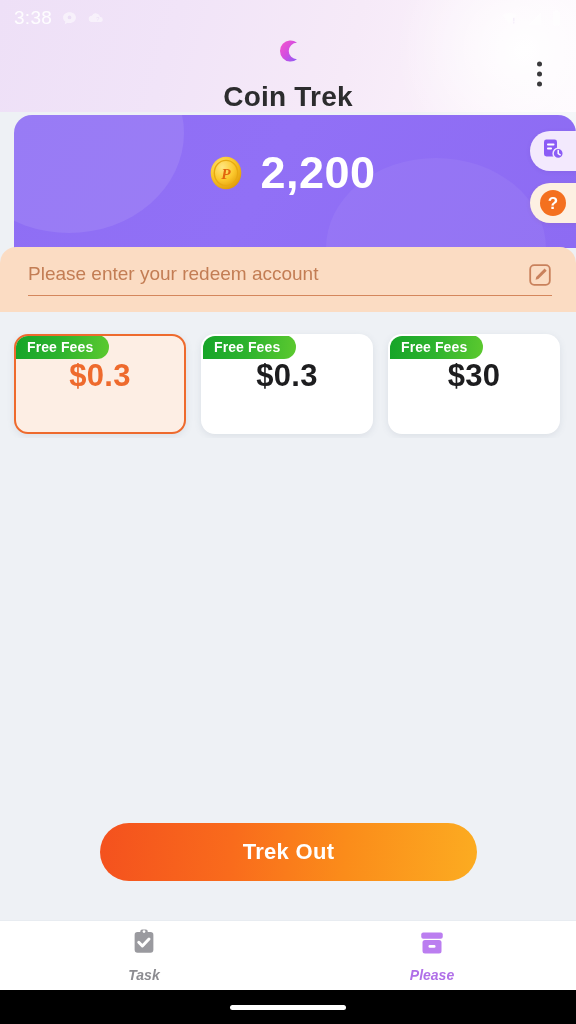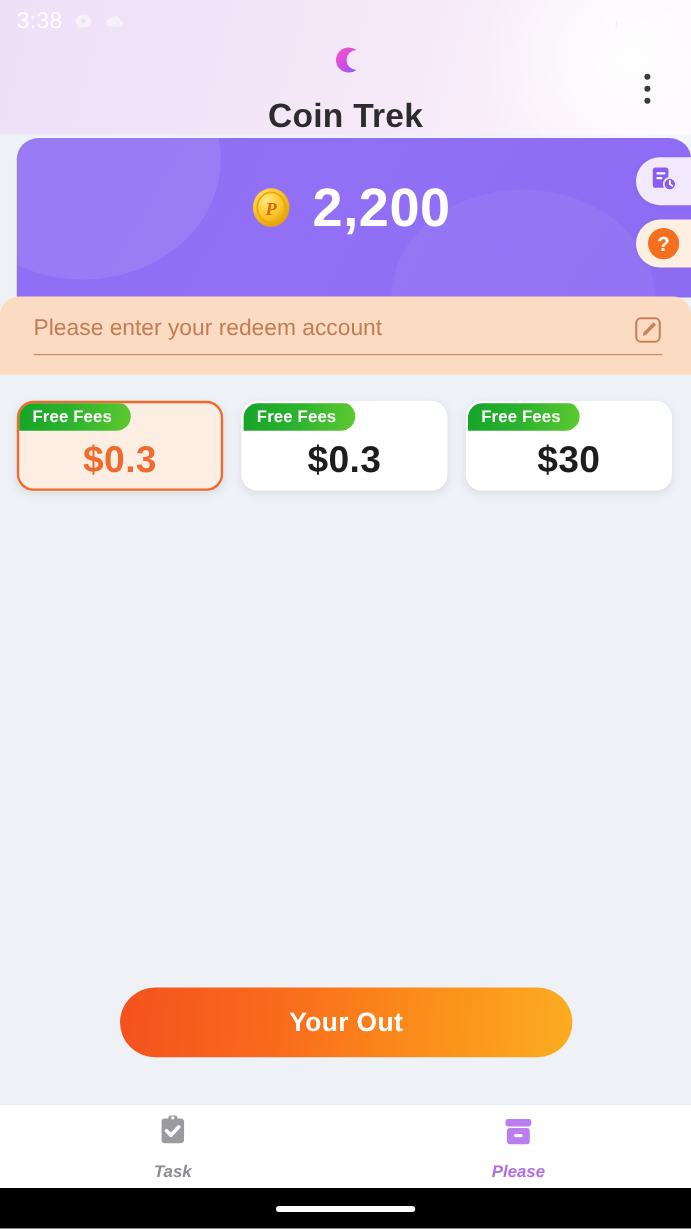--- a/index.html
+++ b/index.html
@@ -133,24 +133,24 @@
   .acct-input::placeholder { color:#c37d54; opacity:1; }
   .edit-btn { padding-left:10px; padding-bottom:1px; cursor:pointer; display:flex; }
 
   
   .amounts {
     position:absolute; top:330px; left:0; width:576px; height:108px;
     display:flex; gap:15px; padding:0 14px; z-index:7;
     overflow:hidden;
   }
   .amt-card {
-    position:relative; width:172px; height:75px; flex:0 0 172px;
+    position:relative; width:172px; height:100px; flex:0 0 172px;
     background:#ffffff; border-radius:14px;
     box-shadow:0 2px 7px rgba(90,105,130,.13);
-    display:flex; align-items:center; justify-content:center;
+    display:flex; justify-content:center;
     border:2px solid transparent; cursor:pointer; overflow:hidden;
     margin-top:4px;
   }
   .amt-card.selected {
     background:#fdeee4; border-color:#ee6a2d;
   }
   .amt-value {
     font-size:31px; font-weight:bold; color:#1d1d1f; letter-spacing:.3px;
     margin-top:22px;
   }
@@ -327,21 +327,21 @@
       <span class="amt-value">$0.3</span>
     </div>
 
     <div class="amt-card">
       <span class="badge">Free Fees</span>
       <span class="amt-value">$30</span>
     </div>
 
   </div>
 
-  <button class="cashout">Your Out</button>
+  <button class="cashout">Trek Out</button>
 
   <div class="bottomnav">
 
     <div class="nav-item">
       <span>
         <svg width="30" height="30" viewBox="0 0 24 24">
           <rect x="4.5" y="3.2" width="15" height="16.5" rx="2.3" fill="#9a9a9f"></rect>
           <rect x="9" y="1.2" width="6" height="3.6" rx="1.5" fill="#9a9a9f"></rect>
           <circle cx="12" cy="2.8" r="1.1" fill="#ffffff"></circle>
           <path d="M7.8 11.4l2.9 3 5.3-5.6" stroke="#ffffff" stroke-width="2.4" fill="none" stroke-linecap="round" stroke-linejoin="round"></path>

